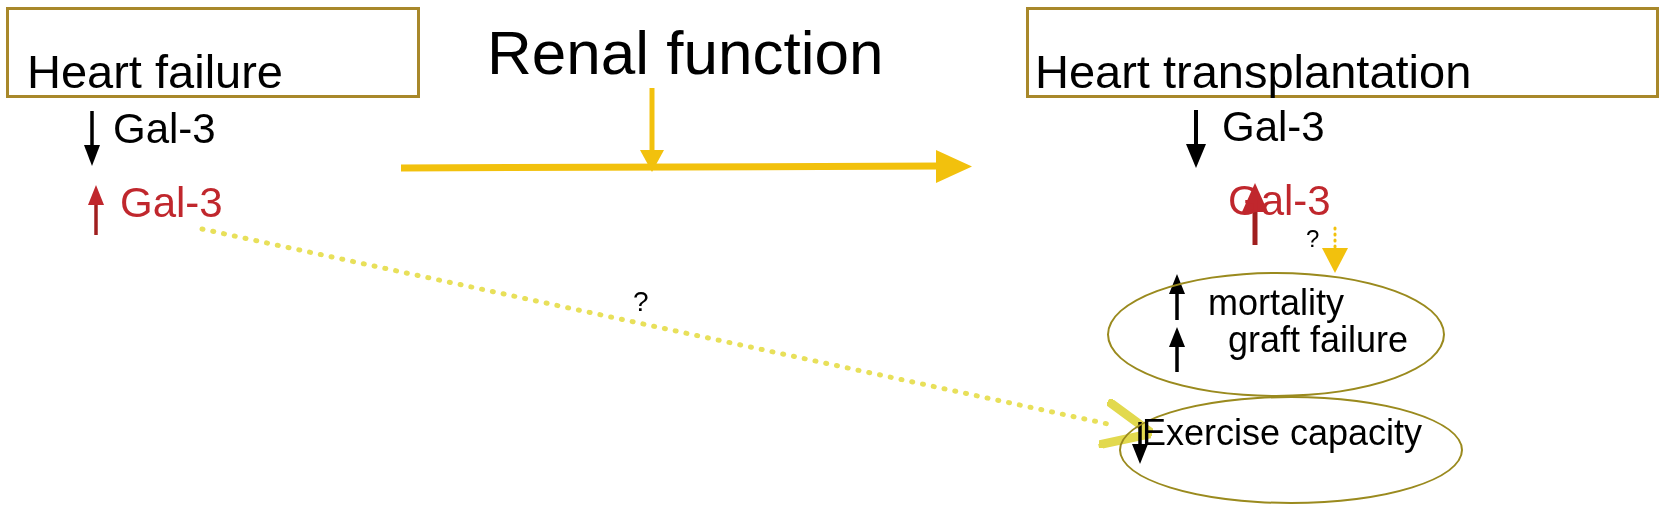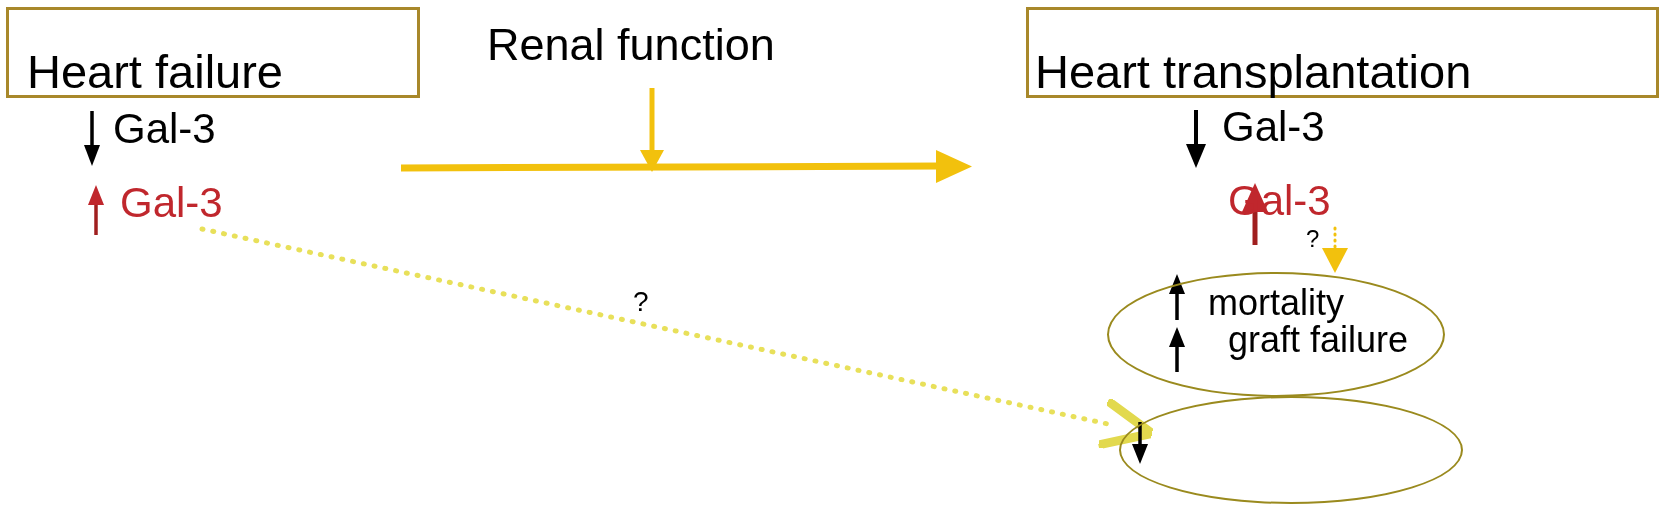--- a/index.html
+++ b/index.html
@@ -55,21 +55,21 @@
   .free-label {
     position: absolute;
     white-space: nowrap;
     line-height: 1;
     color: #000000;
     font-weight: 400;
   }
   #label-renal {
     left: 487px;
     top: 22px;
-    font-size: 45px;
+    font-size: 62px;
   }
   #label-gal3-down-left {
     left: 113px;
     top: 108px;
     font-size: 42px;
   }
   #label-gal3-up-left {
     left: 120px;
     top: 182px;
     font-size: 42px;
@@ -227,14 +227,15 @@
 
   <div class="free-label" id="label-q-right">?</div>
 
   <div class="ellipse" id="ellipse-outcomes"></div>
   <div class="ellipse" id="ellipse-exercise"></div>
 
   <div class="free-label" id="label-mortality">mortality</div>
 
   <div class="free-label" id="label-graft">graft failure</div>
 
+  <div class="free-label" id="label-exercise">Exercise capacity</div>
 
 </div>
 
 </body></html>

